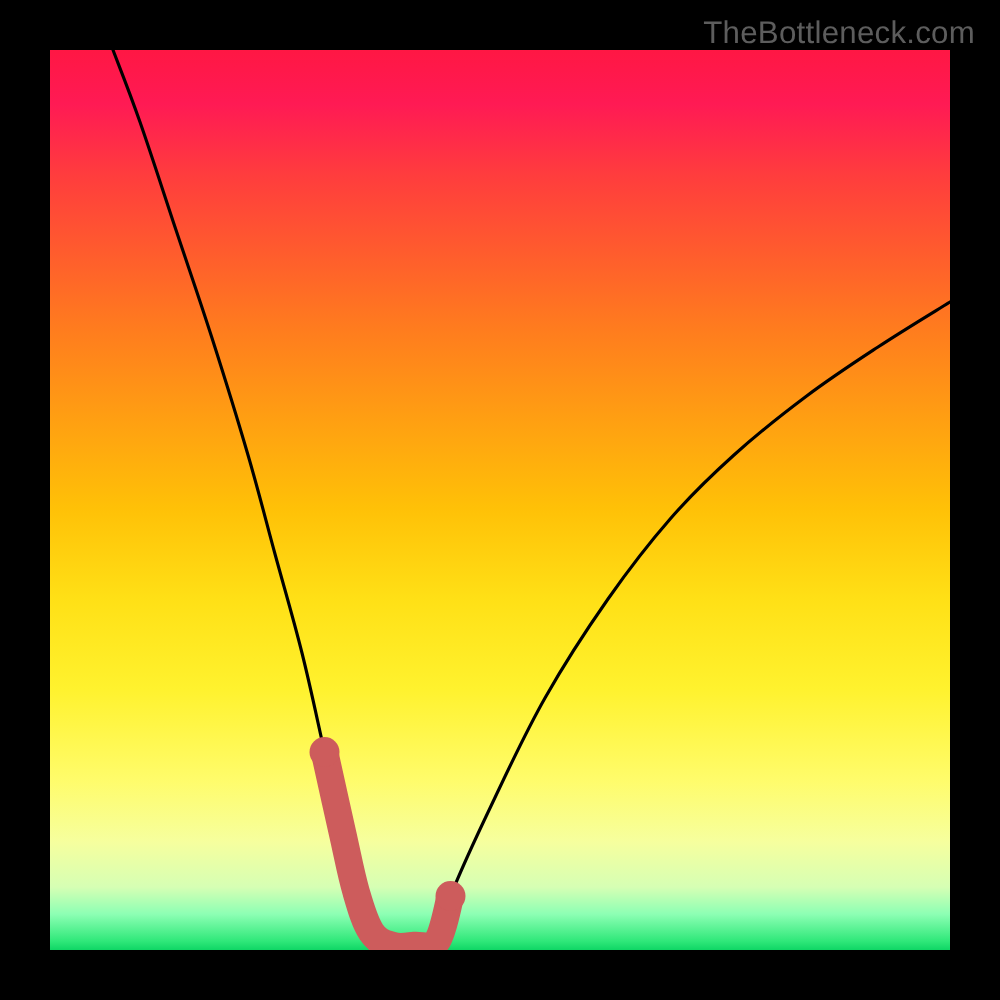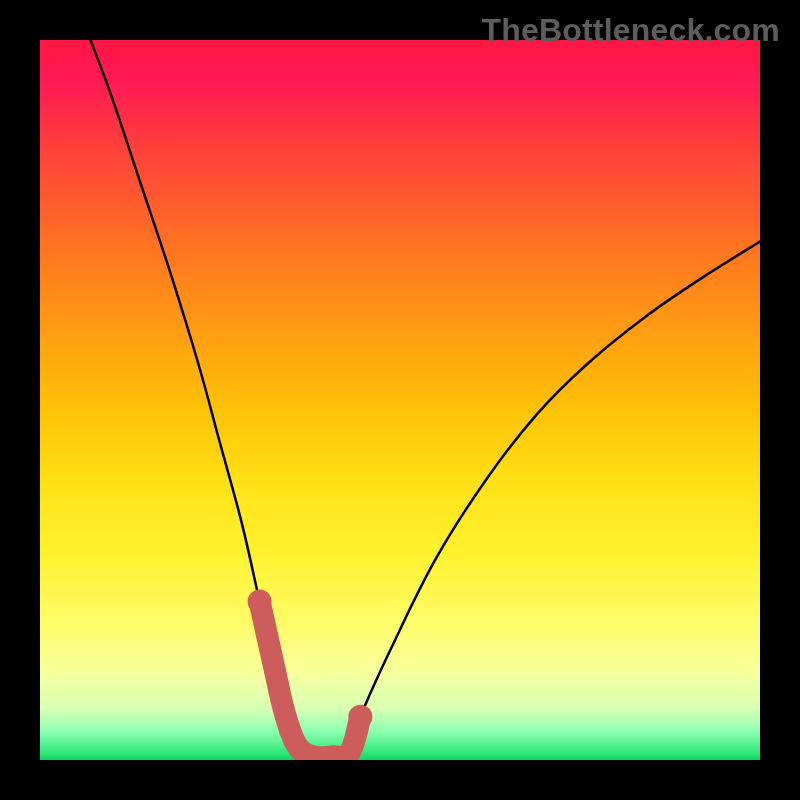--- a/index.html
+++ b/index.html
@@ -50,22 +50,22 @@
       #8dffb4 96%,
       #30e87a 99%,
       #0fd665 100%
     );
   }
   .watermark {
     position: absolute;
     top: 12px;
     right: 20px;
     color: #5d5d5d;
-    font-size: 32px;
-    font-weight: 700;
+    font-size: 25px;
+    font-weight: 400;
     letter-spacing: 0.2px;
     pointer-events: none;
     text-align: center;
   }
   svg.curve-layer {
     position: absolute;
     top: 0;
     left: 0;
   }
 </style>

